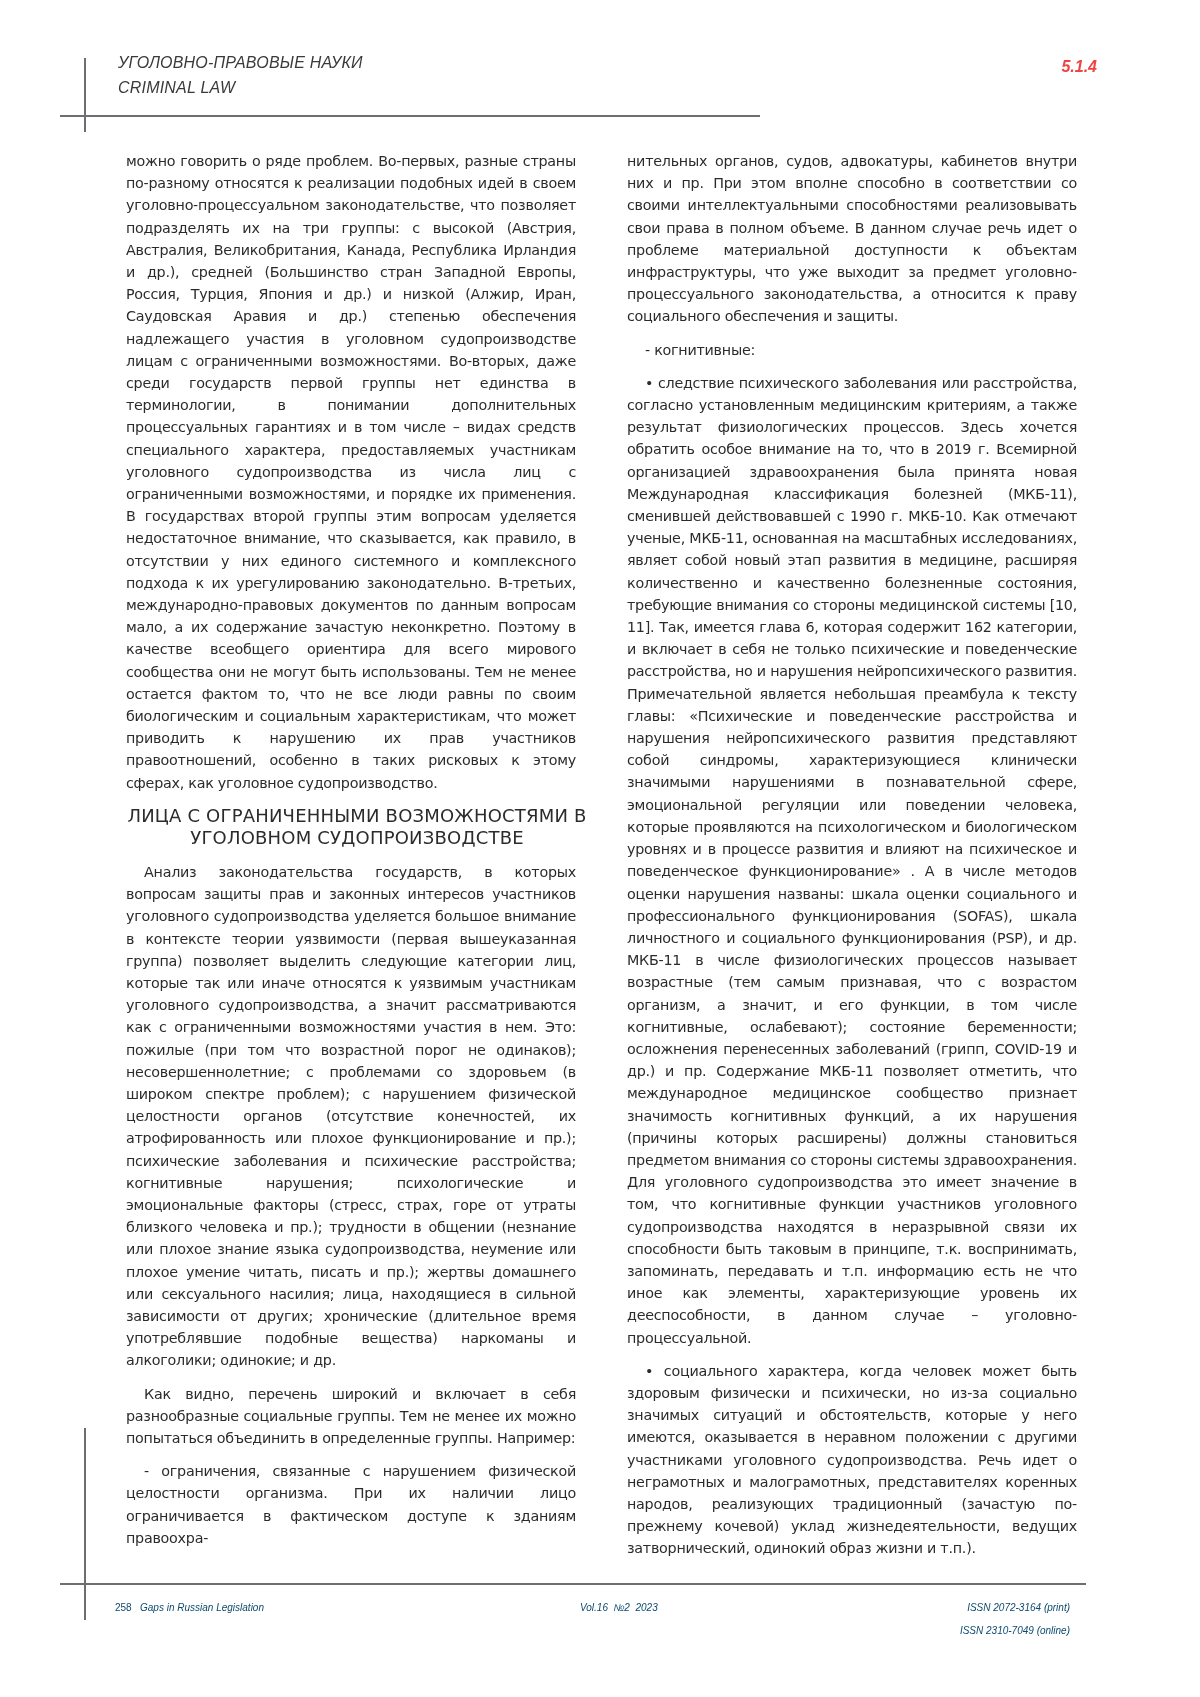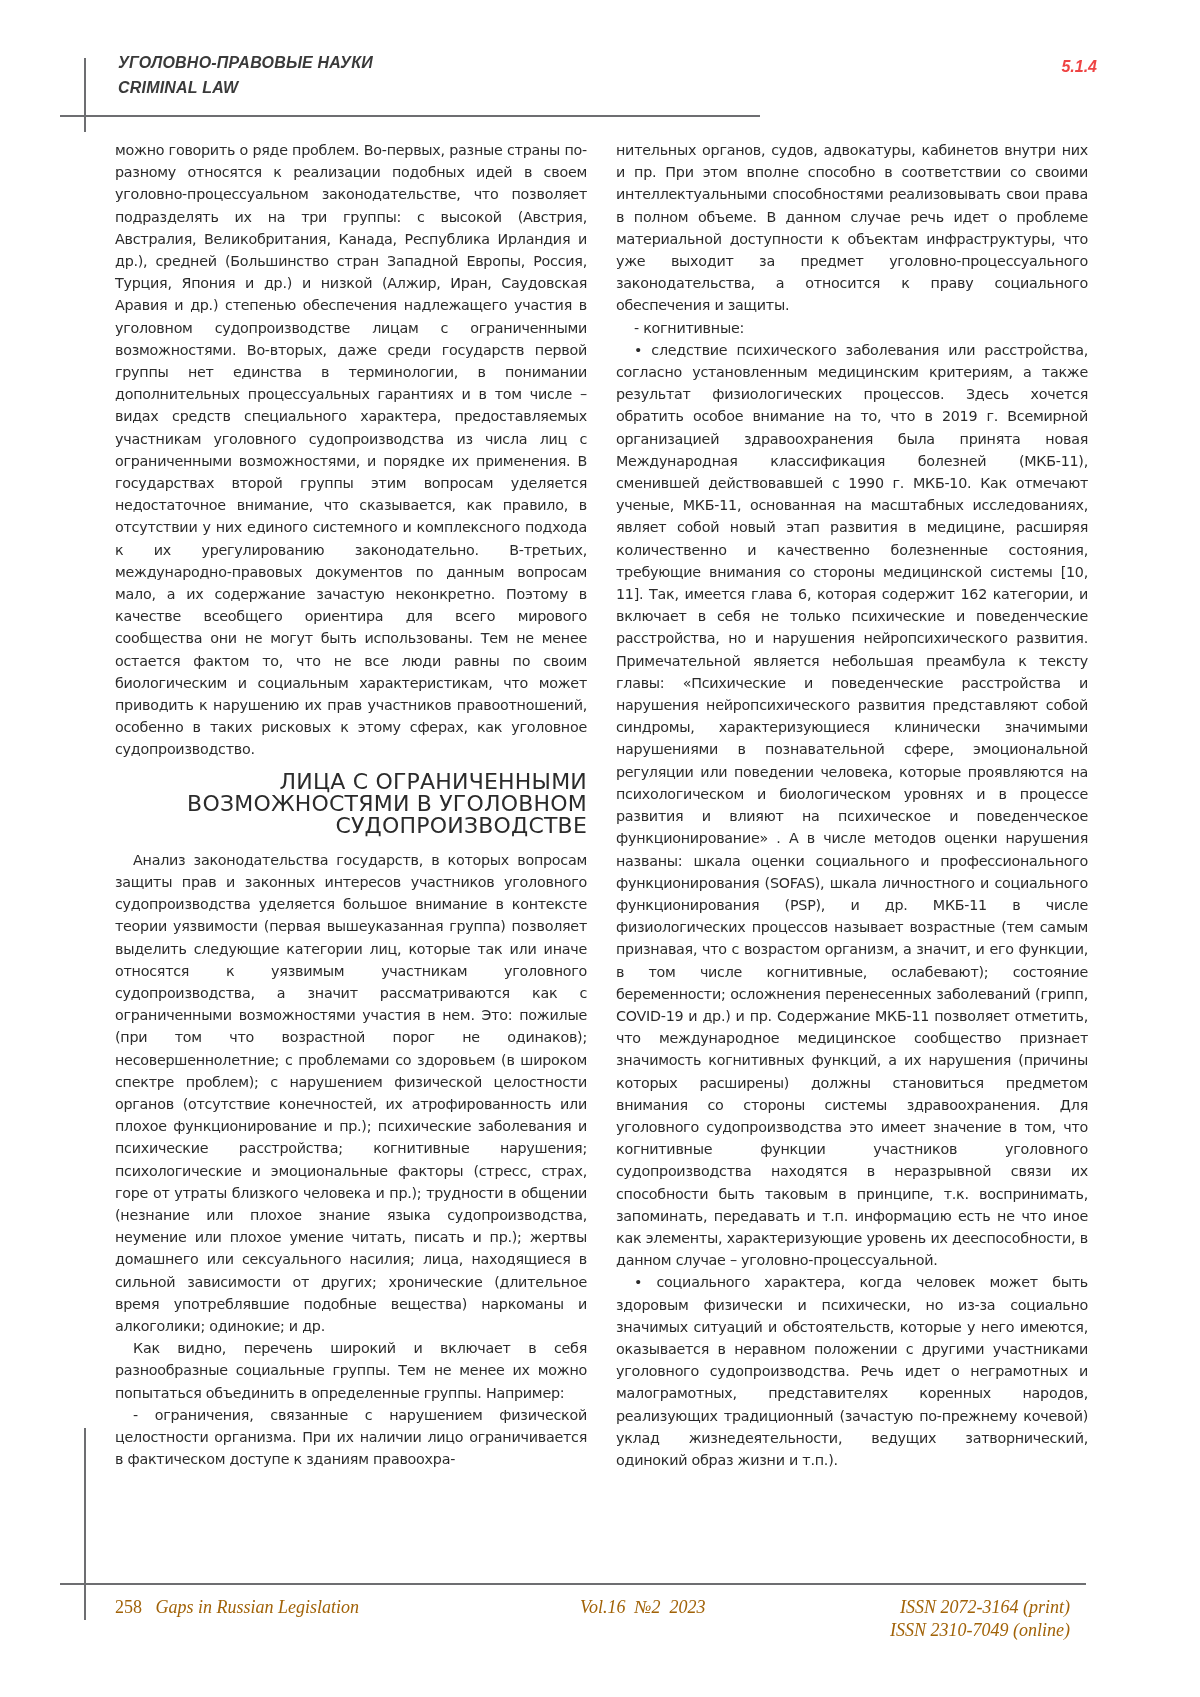--- a/index.html
+++ b/index.html
@@ -1,32 +1,32 @@
 <!DOCTYPE html>
 <html><head>
 <meta charset="utf-8">
 <style>
   html, body { margin:0; padding:0; background:#ffffff; }
   body { width:1200px; height:1697px; position:relative; overflow:hidden; color:#231f20;
          font-family:"DejaVu Sans","Liberation Sans",sans-serif; }
   .rule-v { position:absolute; width:2px; background:#6d6e71; }
   .rule-h { position:absolute; height:2px; background:#6d6e71; }
   .running-head { position:absolute; left:118px; top:50px; font-family:"Liberation Sans",sans-serif;
-                  font-style:italic; font-weight:bold; font-size:16px; line-height:25px; color:#3a3a3a; letter-spacing:0.2px; }
+                  font-style:italic; font-weight:normal; font-size:16px; line-height:25px; color:#3a3a3a; letter-spacing:0.2px; }
   .section-code { position:absolute; right:103px; top:58px; font-family:"Liberation Sans",sans-serif;
                   font-style:italic; font-weight:bold; font-size:16px; color:#ef4444; }
   .col { position:absolute; top:139px; width:472px; font-family:"DejaVu Sans",sans-serif;
          font-size:14.3px; line-height:22.2px; text-align:justify; letter-spacing:-0.25px; color:#2b2b2b; }
   .col.left { left:115px; }
   .col.right { left:616px; }
-  .col p { margin:0; hyphens:manual; }
+  .col p { margin:11px; hyphens:manual; }
   .col p.ind { text-indent:18px; }
   .col h2 { margin:10px 0 12px 12px; font-family:"DejaVu Sans",sans-serif; font-weight:normal;
-            font-size:22px; line-height:22px; letter-spacing:0.2px; text-align:right; color:#2b2b2b; }
-  .footer { position:absolute; top:1596px; font-family:Liberation Serif, serif; font-size:18px; color:#a16207; line-height:23px; }
+            font-size:18px; line-height:22px; letter-spacing:0.2px; text-align:center; color:#2b2b2b; }
+  .footer { position:absolute; top:1596px; font-family:Liberation Sans, sans-serif; font-size:10px; color:#0c4a6e; line-height:23px; }
   .footer i { font-style:italic; }
   .f-left { left:115px; }
   .f-mid { left:580px; font-style:italic; }
   .f-right { right:130px; text-align:right; font-style:italic; }
 </style>
 </head>
 <body>
 
 <div class="rule-v" style="left:84px; top:58px; height:74px;"></div>
 <div class="rule-h" style="left:60px; top:115px; width:700px;"></div>

